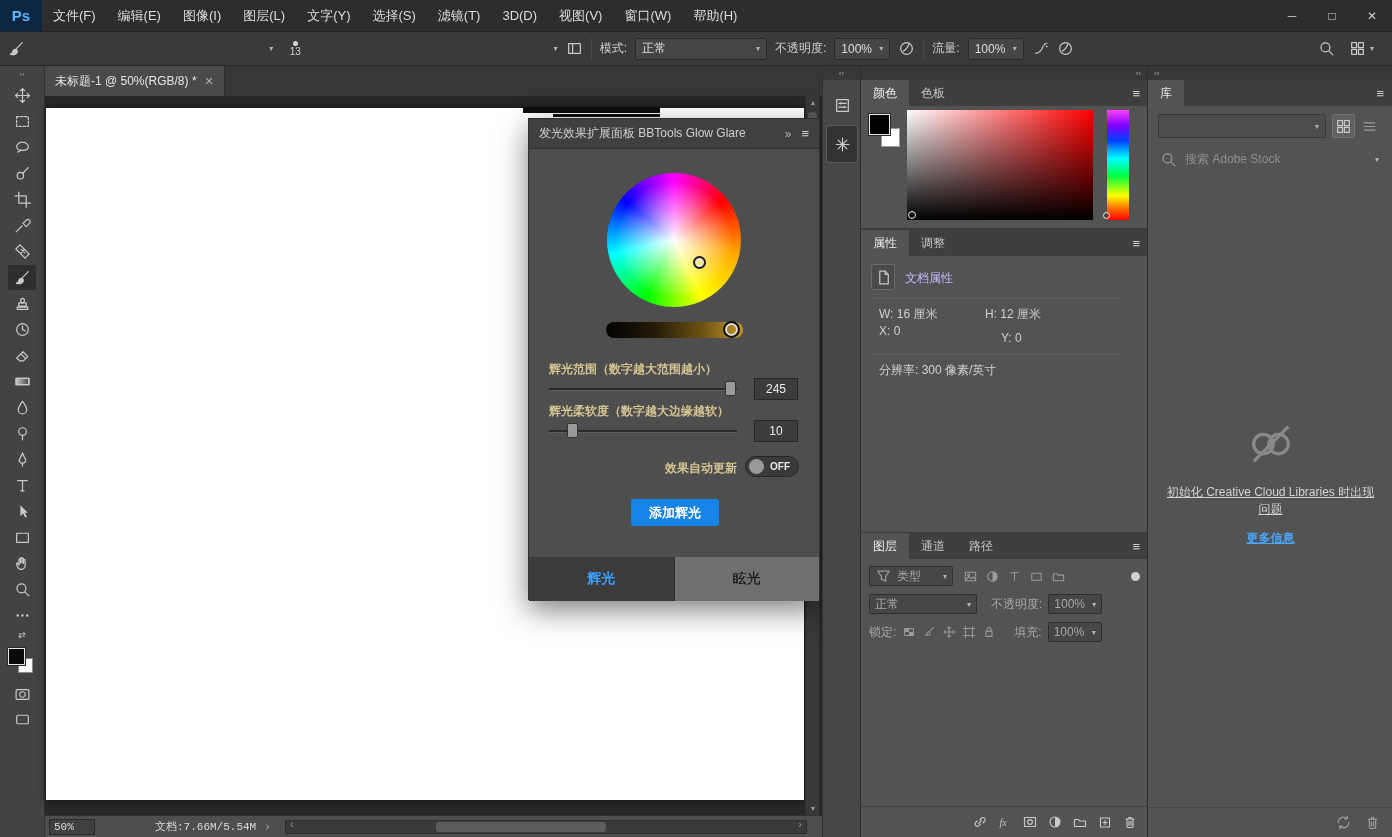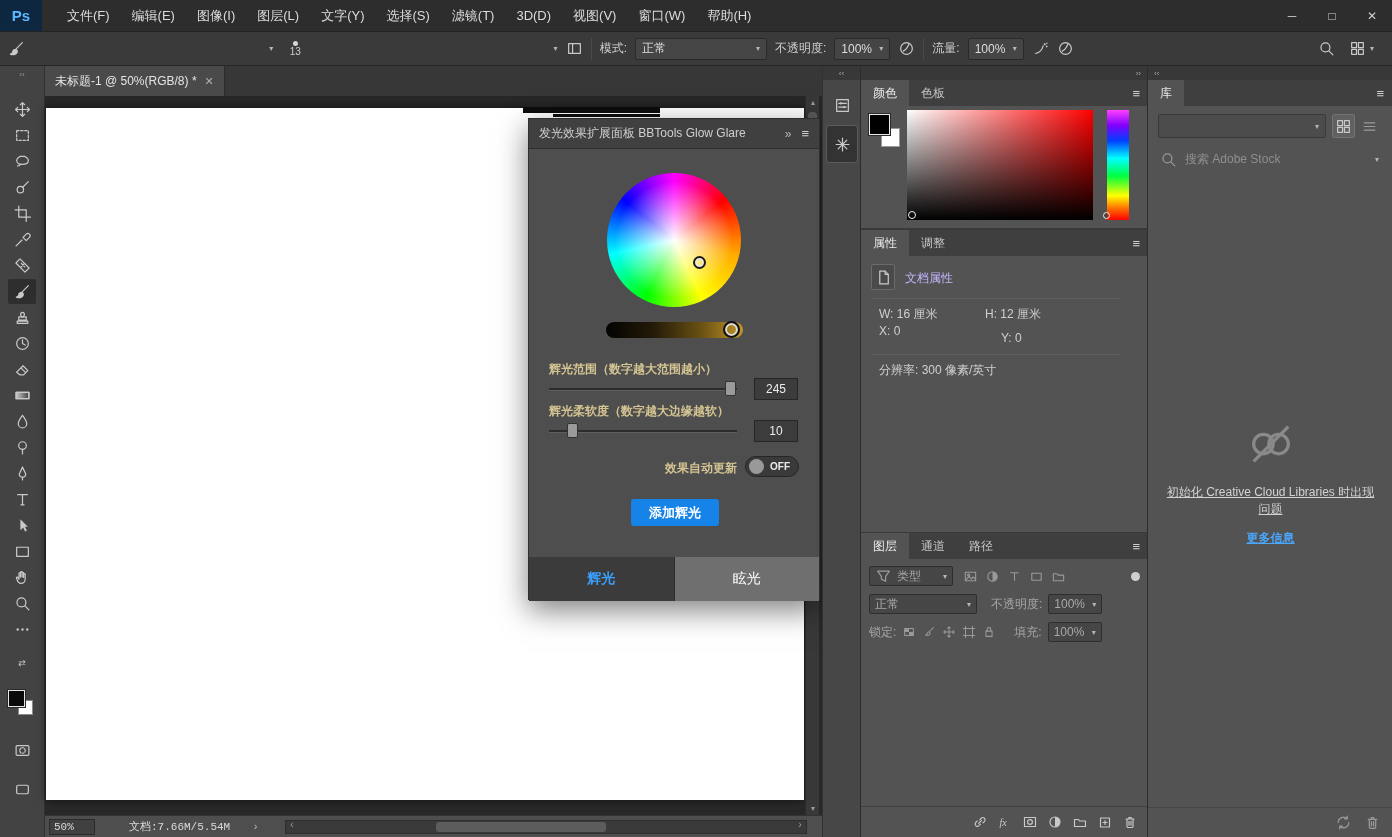--- a/index.html
+++ b/index.html
@@ -3,21 +3,21 @@
 <meta charset="utf-8">
 <style>
   * { margin:0; padding:0; box-sizing:border-box; }
   html,body { background:#1e1e1e; }
   #app {
     position:relative; width:1392px; height:837px; overflow:hidden;
     background:#3b3b3b; color:#d8d8d8;
     font-family:"Liberation Sans", sans-serif; font-size:12px;
     user-select:none;
   }
-  .abs { position:absolute;gap:14px; }
+  .abs { position:absolute; }
   .i { display:inline-flex; align-items:center; justify-content:center; color:#c9c9c9; }
   .i svg { display:block; }
   .dim { color:#9a9a9a; }
   .vsep { width:1px; background:#2b2b2b; border-right:1px solid #4a4a4a; height:22px; }
 
   
   .menubar { left:0; top:0; width:1392px; height:32px; background:#2d2d2d; display:flex; align-items:stretch; border-bottom:1px solid #232323; }
   .pslogo { width:42px; display:flex; align-items:center; justify-content:center; background:#0d2740; color:#5eb6ff; font-weight:bold; font-size:15px; }
   .menu-items { display:flex; align-items:stretch; }
   .menu-item { padding:0 11px; display:flex; align-items:center; font-size:13px; color:#dcdcdc; cursor:default; }
@@ -71,21 +71,21 @@
   .slider .track { position:absolute; left:0; right:0; top:7px; height:3px; background:#2c2c2c; border-bottom:1px solid #5e5e5e; }
   .slider .thumb { position:absolute; top:0; width:11px; height:15px; background:#9a9a9a; border:1px solid #333; border-radius:2px; }
   .valbox { position:absolute; left:225px; width:44px; height:22px; background:#3c3c3c; border:1px solid #262626; color:#ececec; text-align:center; line-height:20px; font-size:12px; }
   .toggle { position:absolute; left:216px; width:54px; height:21px; background:#3a3a3a; border:1px solid #262626; border-radius:11px; display:flex; align-items:center; }
   .toggle .knob { width:15px; height:15px; border-radius:50%; background:#999; margin-left:3px; }
   .toggle .state { margin-left:6px; font-size:10px; font-weight:bold; color:#ececec; }
   .addbtn { position:absolute; left:102px; top:380px; width:88px; height:27px; background:#1583e8; border-radius:3px; color:#ffffff; font-weight:bold; font-size:13px; display:flex; align-items:center; justify-content:center; }
   .plugin-tabs { position:absolute; left:0; top:438px; width:100%; height:44px; display:flex; }
   .ptab { flex:1; display:flex; align-items:center; justify-content:center; font-size:14px; }
   .ptab.glow { background:#3b3b3b; color:#3aa0ff; font-weight:bold; border-right:1px solid #2e2e2e; }
-  .ptab.glare { background:#6f6f6f; color:#ffffff; }
+  .ptab.glare { background:#6f6f6f; color:#000000; }
 
   
   .dockstrip { left:822px; top:66px; width:38px; height:771px; background:#474747; border-left:1px solid #313131; }
   .rightdock { left:860px; top:66px; width:287px; height:771px; background:#3a3a3a; border-left:1px solid #2c2c2c; }
   .librarydock { left:1147px; top:66px; width:245px; height:771px; background:#535353; border-left:1px solid #2c2c2c; }
   .dockhead { height:14px; background:#383838; color:#a8a8a8; font-size:8px; display:flex; align-items:center; padding:0 6px; }
   .panel { position:absolute; left:0; width:287px; background:#535353; }
   .tabbar { height:26px; background:#3f3f3f; display:flex; align-items:stretch; }
   .tab { padding:0 12px; display:flex; align-items:center; font-size:12px; color:#c4c4c4; }
   .tab.active { background:#535353; color:#eaeaea; }
@@ -389,21 +389,21 @@
     <div class="blackbar" style="left:508px;top:18px;width:107px;height:3px"></div>
     <div class="vscroll">
       <div class="scrarrow" style="top:3px">▲</div>
       <div class="vthumb"></div>
       <div class="scrarrow" style="bottom:3px">▼</div>
     </div>
   </div>
 
   <div class="abs statusbar">
     <div class="zoombox">50%</div>
-    <div style="margin-left:20px">文档:7.66M/5.54M</div>
+    <div style="margin-left:60px">文档:7.66M/5.54M</div>
     <div style="margin-left:8px;color:#b5b5b5">›</div>
     <div class="hscroll">
       <span style="position:absolute;left:3px;top:-1px;color:#9a9a9a;font-size:10px">‹</span>
       <div class="hthumb"></div>
       <span style="position:absolute;right:3px;top:-1px;color:#9a9a9a;font-size:10px">›</span>
     </div>
   </div>
 
   <div class="abs plugin">
     <div class="plugin-header">

